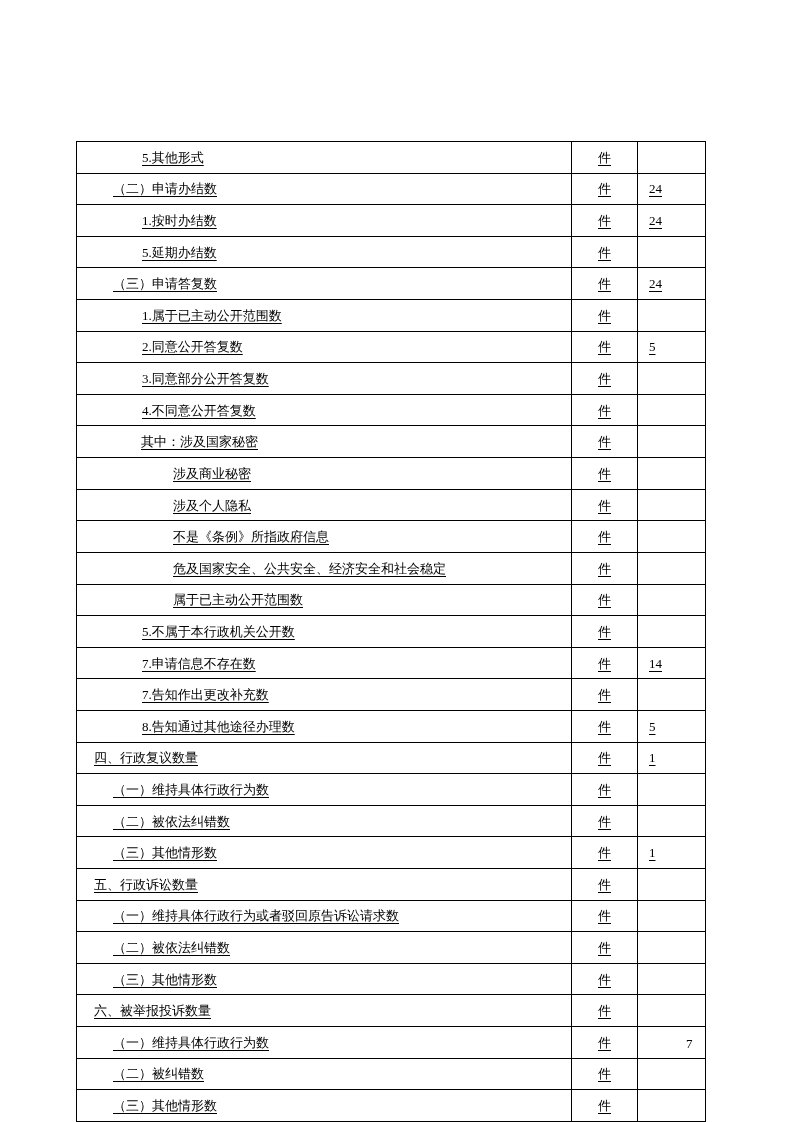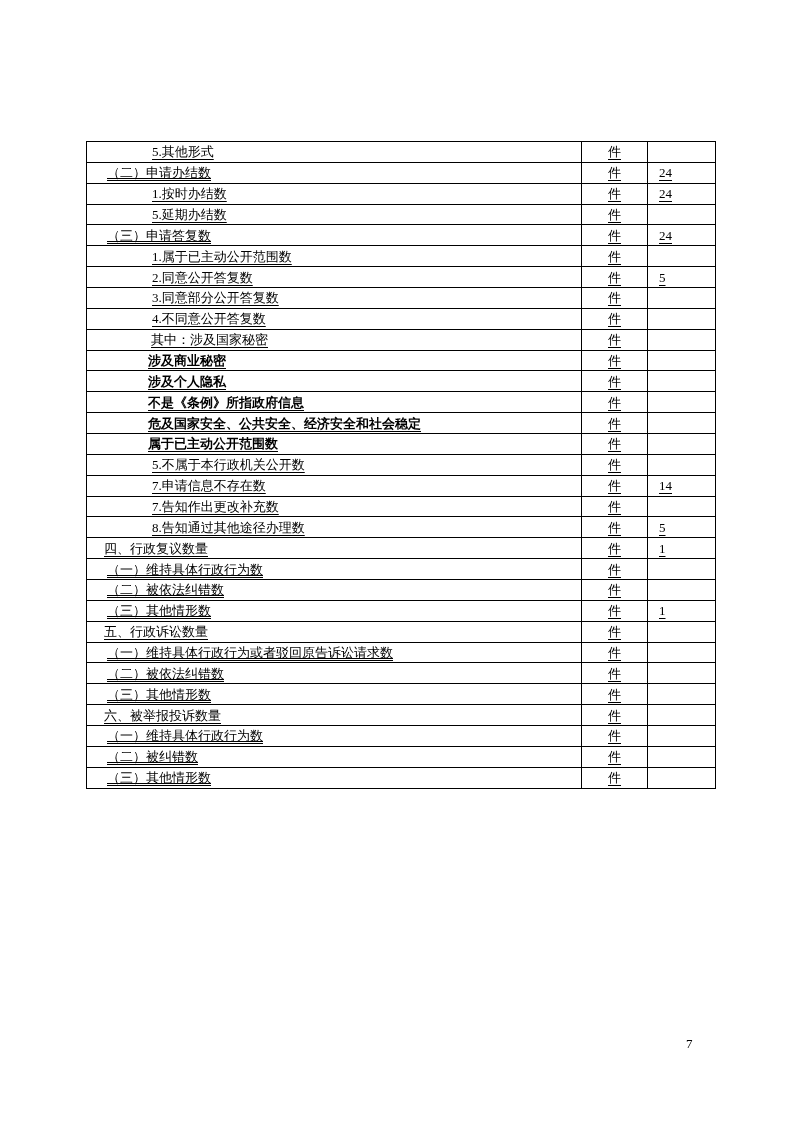--- a/index.html
+++ b/index.html
@@ -11,24 +11,24 @@
     font-family: "Liberation Serif", serif;
     color: #000000;
   }
   .doc-page {
     position: absolute;
     inset: 0;
     background: #ffffff;
   }
   .doc-table-wrap {
     position: absolute;
-    left: 86px;
+    left: 76px;
     top: 141px;
     width: 629px;
-    height: 648px;
+    height: 981px;
   }
   table.doc-table {
     border-collapse: collapse;
     table-layout: fixed;
     width: 100%;
     height: 100%;
   }
   table.doc-table td {
     border: 1px solid #000000;
     font-size: 13px;
@@ -40,24 +40,24 @@
   td.cell-label span,
   td.cell-unit span,
   td.cell-value span {
     text-decoration: underline;
     text-decoration-thickness: 1px;
     text-underline-offset: 3px;
   }
   td.cell-unit { text-align: center; }
   td.cell-value { padding-left: 11px; text-align: left; }
   td.cell-label.lv0 { padding-left: 17px; }
-  td.cell-label.lv1 { padding-left: 20px; text-decoration: underline; }
+  td.cell-label.lv1 { padding-left: 36px; }
   td.cell-label.lv2 { padding-left: 65px; }
   td.cell-label.lv3 { padding-left: 64px; }
-  td.cell-label.lv4 { padding-left: 61px; font-weight: bold; }
+  td.cell-label.lv4 { padding-left: 96px; }
   .page-number {
     position: absolute;
     left: 686px;
     top: 1036px;
     font-size: 13px;
     font-family: "Liberation Serif", serif;
     color: #000000;
   }
 </style>
 </head>

